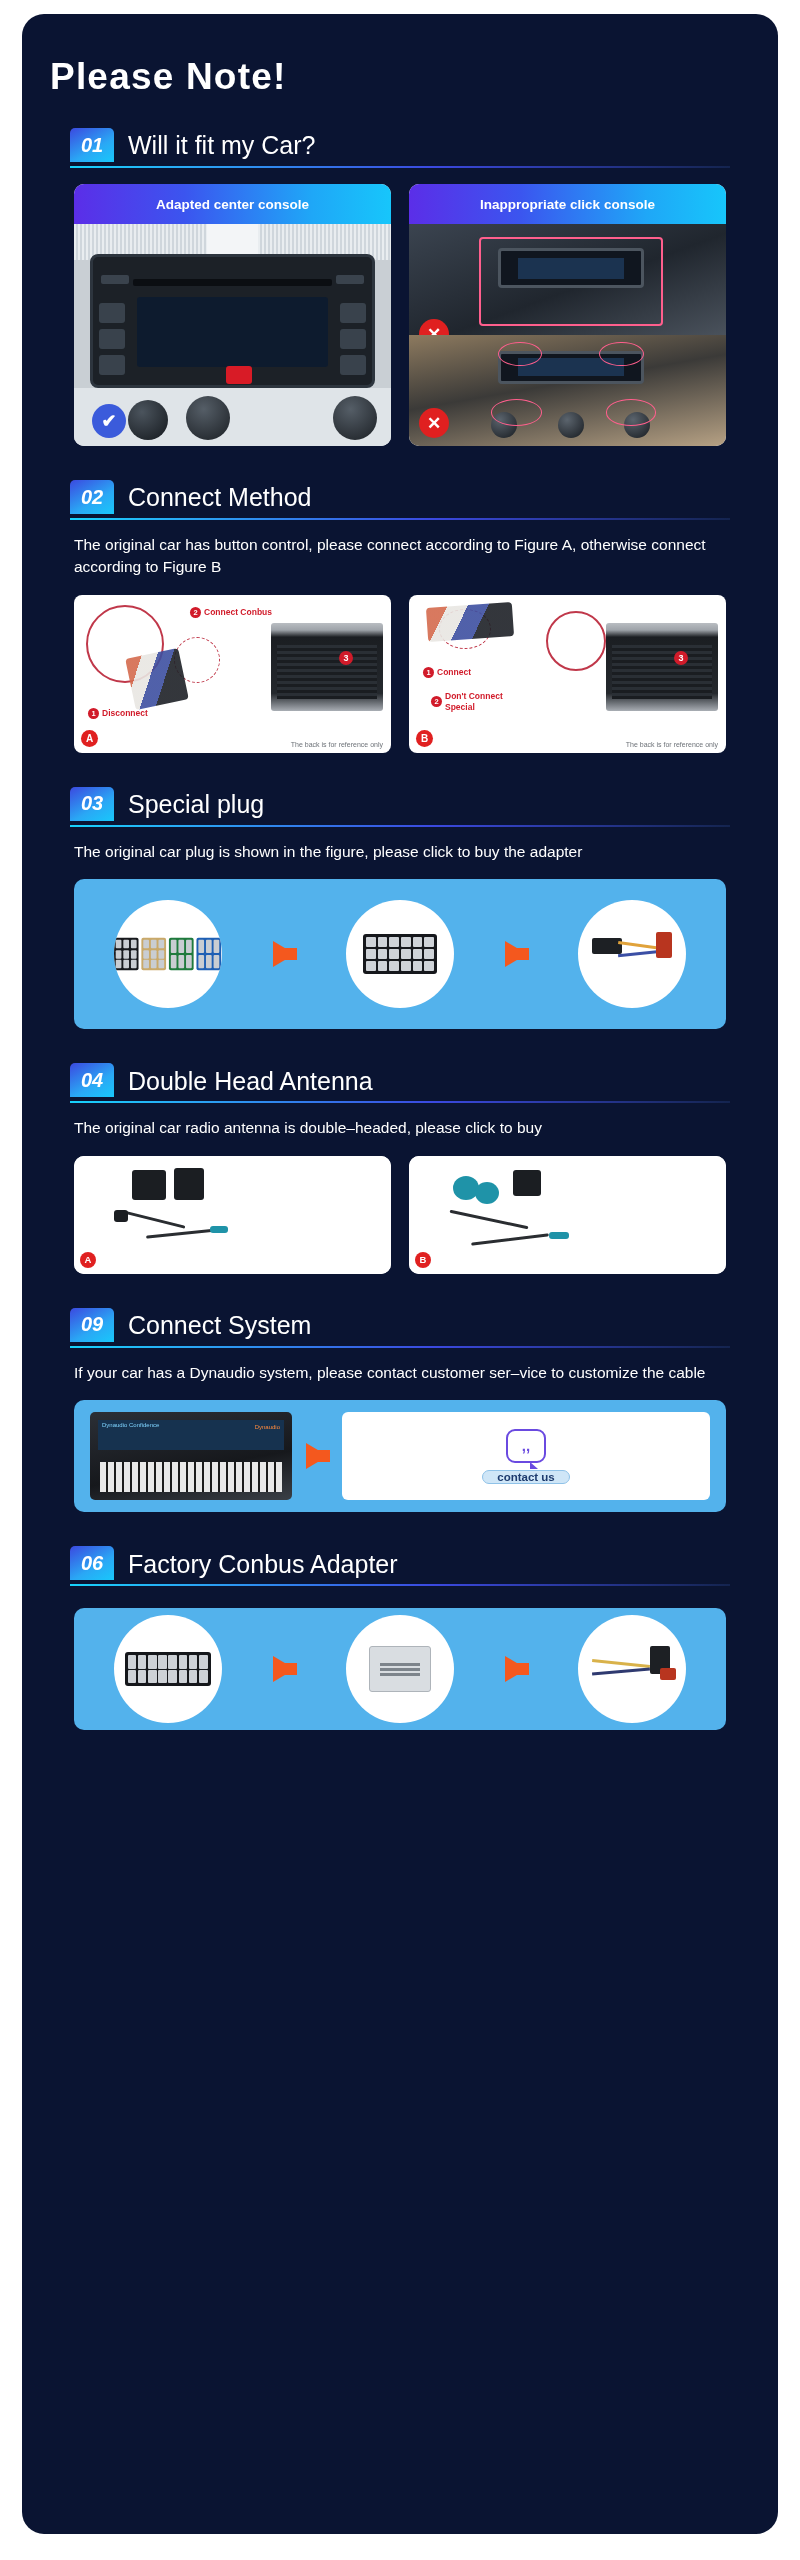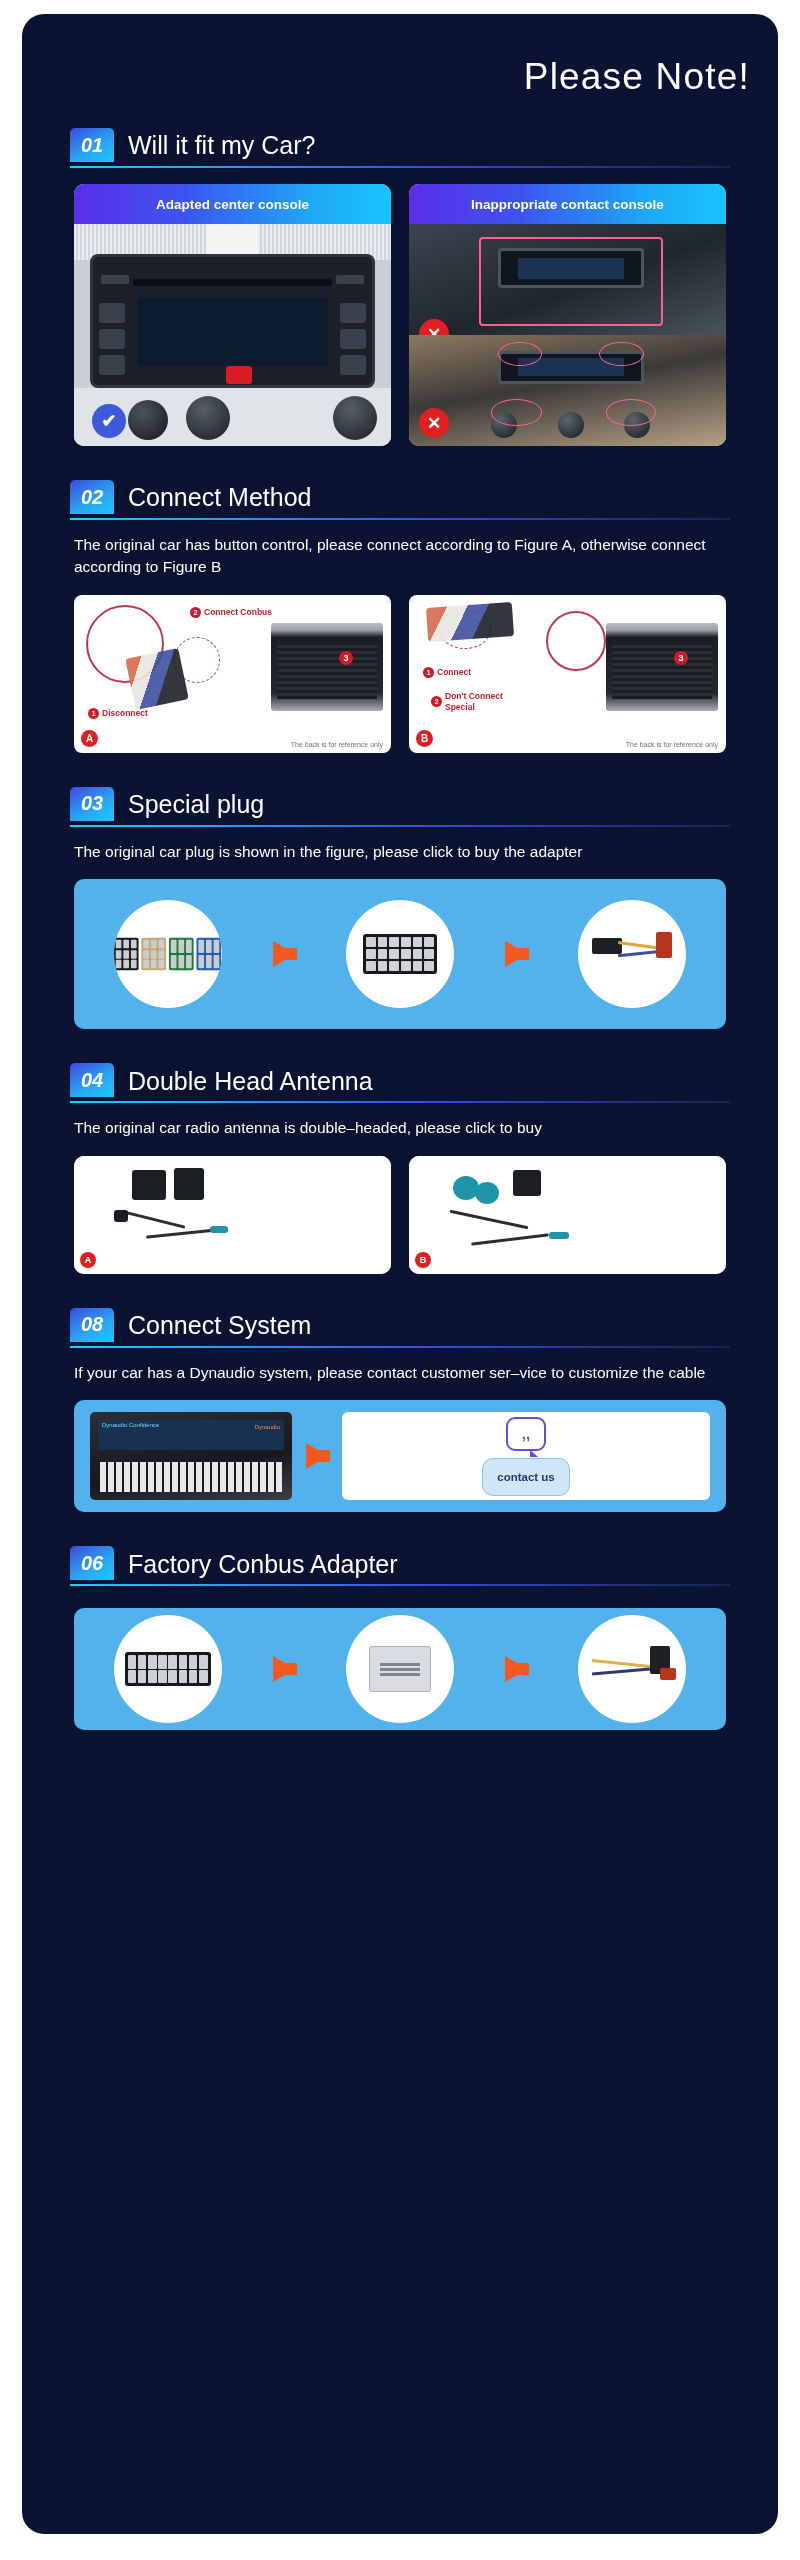--- a/index.html
+++ b/index.html
@@ -13,24 +13,24 @@
   .note-card {
     width: 756px;
     min-height: 2520px;
     background: #0a1432;
     border-radius: 22px;
     padding: 26px 28px 40px 28px;
     position: relative;
   }
 
   .page-title {
-    text-align: right;
+    text-align: left;
     color: #ffffff;
     font-size: 37px;
-    font-weight: 400;
+    font-weight: 700;
     letter-spacing: 1.2px;
     margin: 16px 0 30px 0;
   }
 
   
   .sec-head {
     display: flex;
     align-items: flex-end;
     margin: 0 0 4px 0;
     padding-left: 20px;
@@ -215,21 +215,21 @@
   .dyn-keys { position:absolute; left:10px; right:10px; bottom:8px; height:30px;
      background:repeating-linear-gradient(90deg,#e8e8e8 0 6px,#1b1b1b 6px 8px);}
   .dyn-tag { position:absolute; right:12px; top:12px; color:#ff8b3d; font-size:6px;}
   .contact-card { flex:1 1 0; height:88px; background:#ffffff; border-radius:6px;
      display:flex; flex-direction:column; align-items:center; justify-content:center; gap:7px;}
   .bubble { width:40px;height:34px;border:2.5px solid #6a4ae0;border-radius:9px; position:relative;
      display:flex;align-items:center;justify-content:center; color:#6a4ae0; font-size:15px; font-weight:700;}
   .bubble:after{content:"";position:absolute;right:6px;bottom:-8px;width:0;height:0;
      border-left:8px solid #6a4ae0;border-top:7px solid transparent;}
   .contact-btn { background:#cfe6f7; color:#1d3b6e; font-size:11.5px; font-weight:700;
-     border:1px solid #8fc2e8; border-radius:11px; padding:12px 14px; }
+     border:1px solid #8fc2e8; border-radius:11px; padding:0 14px; }
 
   
   .cam-box { width:62px;height:46px;background:#d9dde1;border:1px solid #aeb4ba;border-radius:3px;
      display:flex;flex-direction:column;align-items:center;justify-content:center;gap:2px;}
   .cam-box i{ width:40px;height:3px;background:#7d848b;}
   .cam-harness { position:relative; width:92px;height:58px;}
   .cam-harness .hb{position:absolute;right:8px;top:6px;width:20px;height:28px;background:#1d2024;border-radius:2px;}
   .cam-harness .hr{position:absolute;right:2px;top:28px;width:16px;height:12px;background:#b8351f;border-radius:2px;}
   .cam-harness .hw{position:absolute;left:6px;top:22px;width:58px;height:3px;background:#d9b24a;transform:rotate(6deg);}
   .cam-harness .hw2{position:absolute;left:6px;top:30px;width:58px;height:3px;background:#2f3a70;transform:rotate(-5deg);}
@@ -272,21 +272,21 @@
           <div class="dash-red"></div>
           <div class="dash-bottom"></div>
           <div class="dash-knob" style="left:54px;"></div>
           <div class="dash-vent" style="left:112px;"></div>
           <div class="dash-vent" style="right:14px;"></div>
           <div class="mark ok" style="left:18px;bottom:8px;width:34px;height:34px;font-size:18px;">✔</div>
         </div>
       </div>
 
       <div class="panel">
-        <div class="panel-head">Inappropriate contact console</div>
+        <div class="panel-head">Inappropriate click console</div>
         <div class="bad-wrap">
           <div class="bad-half bad-a">
             <div class="bad-screen">
                 <div class="bad-screen-in"></div>
               </div>
             <div class="pink-box" style="left:22%;top:12%;right:20%;bottom:8%;"></div>
             <div class="mark x" style="left:10px;bottom:-14px;z-index:3;">✕</div>
           </div>
           <div class="bad-half bad-b">
             <div class="bad-screen" style="top:14%;height:30%;">
@@ -471,21 +471,21 @@
           <div class="ant-wire" style="left:62px;top:82px;width:78px;transform:rotate(-7deg);"></div>
           <div class="ant-teal" style="left:140px;top:76px;width:20px;height:7px;"></div>
           <div class="ant-badge">B</div>
         </div>
       </div>
     </div>
   </div>
 
   <div class="sec-block">
     <div class="sec-head">
-      <div class="sec-num">08</div>
+      <div class="sec-num">09</div>
       <div class="sec-title">Connect System</div>
     </div>
     <div class="sec-rule"></div>
     <div class="sec-body">If your car has a Dynaudio system, please contact customer ser–vice to customize the cable</div>
 
     <div class="dyn-strip">
       <div class="dyn-photo">
         <div class="dyn-scr">
           <span>Dynaudio Confidence</span>
         </div>

